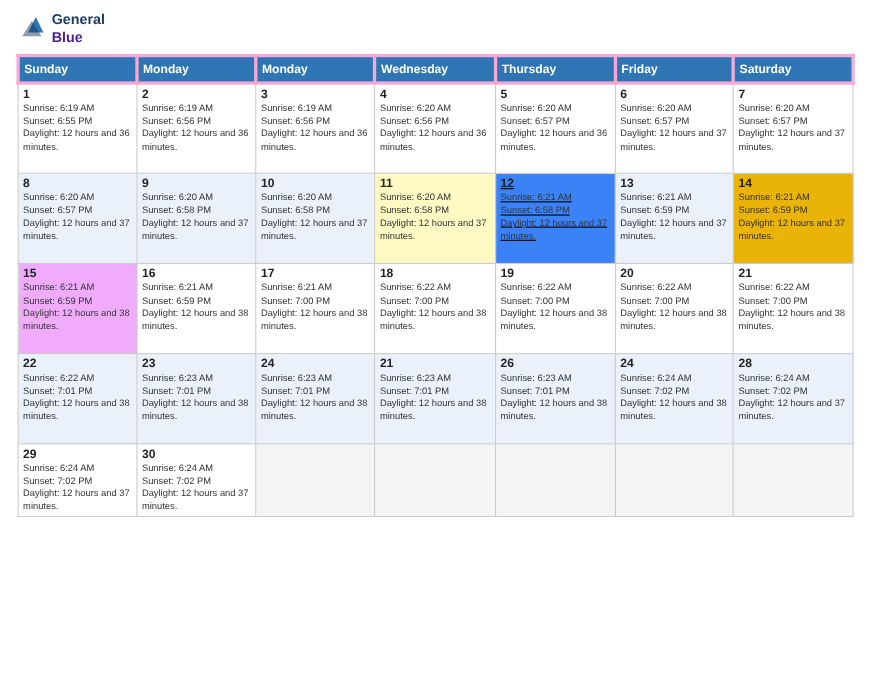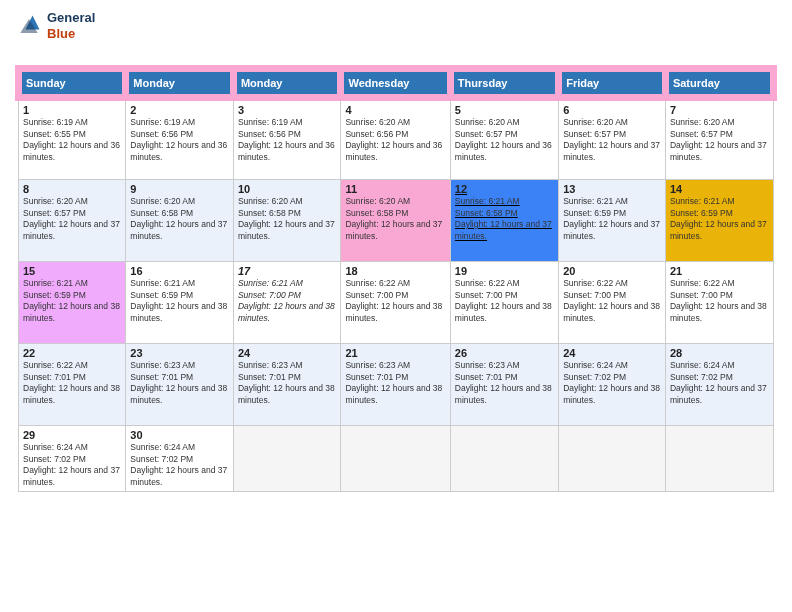--- a/index.html
+++ b/index.html
@@ -13,21 +13,21 @@
     .page {
       width: 792px;
       height: 612px;
       padding: 10px 15px;
       background: #fff;
     }
     .header {
       display: flex;
       justify-content: space-between;
       align-items: flex-start;
-      margin-bottom: 24px;
+      margin-bottom: 8px;
     }
     .logo {
       display: flex;
       align-items: center;
       gap: 4px;
     }
     .logo-text {
       font-size: 13px;
       font-weight: bold;
       color: #1a3a5c;
@@ -54,21 +54,21 @@
       border-collapse: collapse;
       border: 1px solid #ccc;
     }
     .calendar th {
       background: #2e75b6;
       color: #fff;
       font-size: 11px;
       font-weight: bold;
       padding: 5px 4px;
       text-align: left;
-      border: 7px solid #f9a8d4;
+      border: 3px solid #f9a8d4;
     }
     .calendar td {
       vertical-align: top;
       border: 1px solid #ccc;
       padding: 3px 4px;
       width: 113px;
       height: 82px;
       background: #fff;
     }
     .calendar tr:nth-child(even) td {
@@ -99,21 +99,21 @@
 
 <div class="page">
   <div class="header">
     <div class="logo">
       <svg class="logo-icon" viewBox="0 0 32 32">
         <polygon points="20,4 28,20 12,20" fill="#2e75b6"></polygon>
         <polygon points="16,8 26,24 6,24" fill="#1a3a5c" opacity="0.5"></polygon>
       </svg>
       <div class="logo-text">
         <div><span style="color:#1a3a5c">General</span></div>
-        <div><span style="color:#c2410c">Blue</span></div>
+        <div><span style="color:#4c1d95">Blue</span></div>
       </div>
     </div>
     <div class="title-section">
       <div class="month-title"></div>
       <div class="location"></div>
     </div>
   </div>
 
   <table class="calendar">
     <thead>
@@ -164,21 +164,21 @@
         <div class="day-info">Sunrise: 6:20 AM<br>Sunset: 6:57 PM<br>Daylight: 12 hours and 37 minutes.</div>
       </td>
           <td style="background: rgb(234, 241, 251);">
         <span class="day-num">9</span>
         <div class="day-info">Sunrise: 6:20 AM<br>Sunset: 6:58 PM<br>Daylight: 12 hours and 37 minutes.</div>
       </td>
           <td style="background: rgb(234, 241, 251);">
         <span class="day-num">10</span>
         <div class="day-info">Sunrise: 6:20 AM<br>Sunset: 6:58 PM<br>Daylight: 12 hours and 37 minutes.</div>
       </td>
-          <td style="background: #f9a8d4;">
+          <td style="background: #fef9c3;">
         <span class="day-num">11</span>
         <div class="day-info">Sunrise: 6:20 AM<br>Sunset: 6:58 PM<br>Daylight: 12 hours and 37 minutes.</div>
       </td>
           <td style="background: #3b82f6; text-decoration: underline;">
         <span class="day-num">12</span>
         <div class="day-info">Sunrise: 6:21 AM<br>Sunset: 6:58 PM<br>Daylight: 12 hours and 37 minutes.</div>
       </td>
           <td style="background: rgb(234, 241, 251);">
         <span class="day-num">13</span>
         <div class="day-info">Sunrise: 6:21 AM<br>Sunset: 6:59 PM<br>Daylight: 12 hours and 37 minutes.</div>
@@ -190,21 +190,21 @@
         </tr>
         <tr>
           <td style="background: #f0abfc;">
         <span class="day-num">15</span>
         <div class="day-info">Sunrise: 6:21 AM<br>Sunset: 6:59 PM<br>Daylight: 12 hours and 38 minutes.</div>
       </td>
           <td style="background: rgb(255, 255, 255);">
         <span class="day-num">16</span>
         <div class="day-info">Sunrise: 6:21 AM<br>Sunset: 6:59 PM<br>Daylight: 12 hours and 38 minutes.</div>
       </td>
-          <td style="background: rgb(255, 255, 255); font-style: italic;">
+          <td style="background: rgb(255, 255, 255);">
         <span class="day-num">17</span>
         <div class="day-info">Sunrise: 6:21 AM<br>Sunset: 7:00 PM<br>Daylight: 12 hours and 38 minutes.</div>
       </td>
           <td style="background: rgb(255, 255, 255);">
         <span class="day-num">18</span>
         <div class="day-info">Sunrise: 6:22 AM<br>Sunset: 7:00 PM<br>Daylight: 12 hours and 38 minutes.</div>
       </td>
           <td style="background: rgb(255, 255, 255);">
         <span class="day-num">19</span>
         <div class="day-info">Sunrise: 6:22 AM<br>Sunset: 7:00 PM<br>Daylight: 12 hours and 38 minutes.</div>

